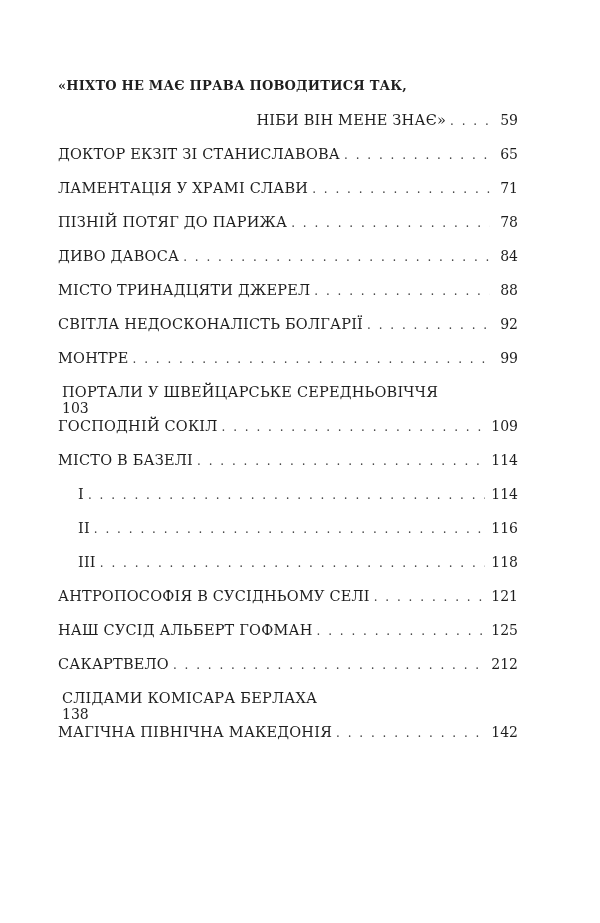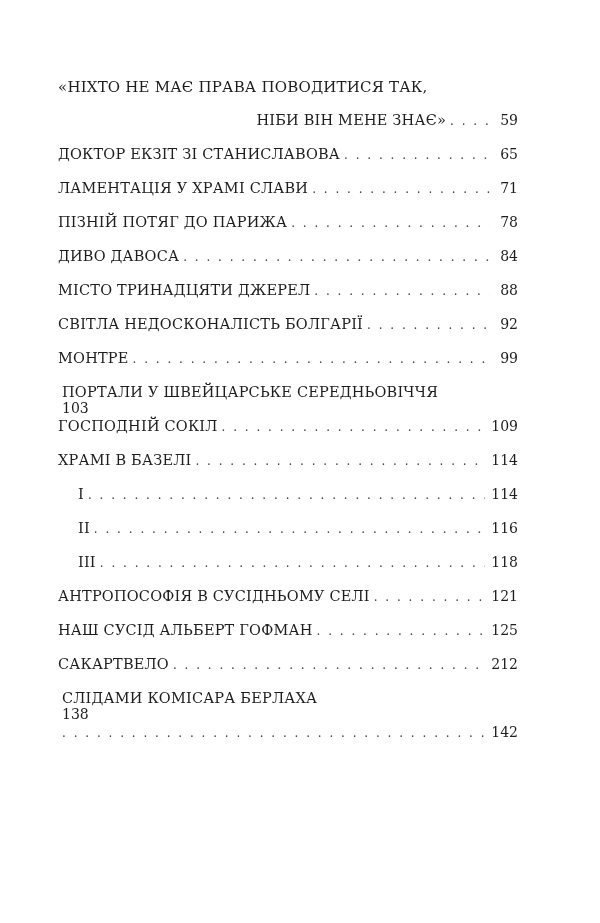--- a/index.html
+++ b/index.html
@@ -9,21 +9,21 @@
   .line { position: absolute; left: 0; width: 460px; height: 20px;
           display: flex; align-items: baseline; font-size: 14.5px;
           letter-spacing: 0.2px; white-space: nowrap; }
   .line.indent .title { padding-left: 20px; }
   .title { flex: 0 0 auto; }
   .leader { flex: 1 1 auto; overflow: hidden; margin: 0 6px 0 4px;
             color: #444; letter-spacing: 5.2px; font-size: 12px; }
   .leader::after { content: ". . . . . . . . . . . . . . . . . . . . . . . . . . . . . . . . . . . . . . . . . . . . . . . . . . . . . . . . . . . . . . . . . . . . . . . . . . . . ."; letter-spacing: 2px; }
   .page { flex: 0 0 auto; min-width: 22px; text-align: right;
           font-size: 14px; letter-spacing: 0; }
-  .first-line { position: absolute; left: 0; font-size: 15px; letter-spacing: 0.2px; white-space: nowrap; }
+  .first-line { position: absolute; left: 0; font-size: 13px; letter-spacing: 0.2px; white-space: nowrap; font-weight: bold; }
   .cont { justify-content: flex-end; }
   .cont .title { flex: 0 0 auto; }
   .cont .leader { flex: 0 0 40px; }
 </style>
 </head>
 <body>
 
 <div class="toc">
 
   <div class="first-line" style="top:78px;">«НІХТО НЕ МАЄ ПРАВА ПОВОДИТИСЯ ТАК,</div>
@@ -82,21 +82,21 @@
     <span class="page">103</span>
   </div>
 
   <div class="line" style="top:418px;">
     <span class="title">ГОСПОДНІЙ СОКІЛ</span>
     <span class="leader"></span>
     <span class="page">109</span>
   </div>
 
   <div class="line" style="top:452px;">
-    <span class="title">ХРАМІ В БАЗЕЛІ</span>
+    <span class="title">МІСТО В БАЗЕЛІ</span>
     <span class="leader"></span>
     <span class="page">114</span>
   </div>
 
   <div class="line indent" style="top:486px;">
     <span class="title">I</span>
     <span class="leader"></span>
     <span class="page">114</span>
   </div>
 
@@ -130,17 +130,18 @@
     <span class="page">212</span>
   </div>
 
   <div class="line" style="top:690px;flex-direction:column;">
     <span class="title">СЛІДАМИ КОМІСАРА БЕРЛАХА</span>
     <span class="leader"></span>
     <span class="page">138</span>
   </div>
 
   <div class="line" style="top:724px;">
+    <span class="title">МАГІЧНА ПІВНІЧНА МАКЕДОНІЯ</span>
     <span class="leader"></span>
     <span class="page">142</span>
   </div>
 
 </div>
 
 </body></html>

